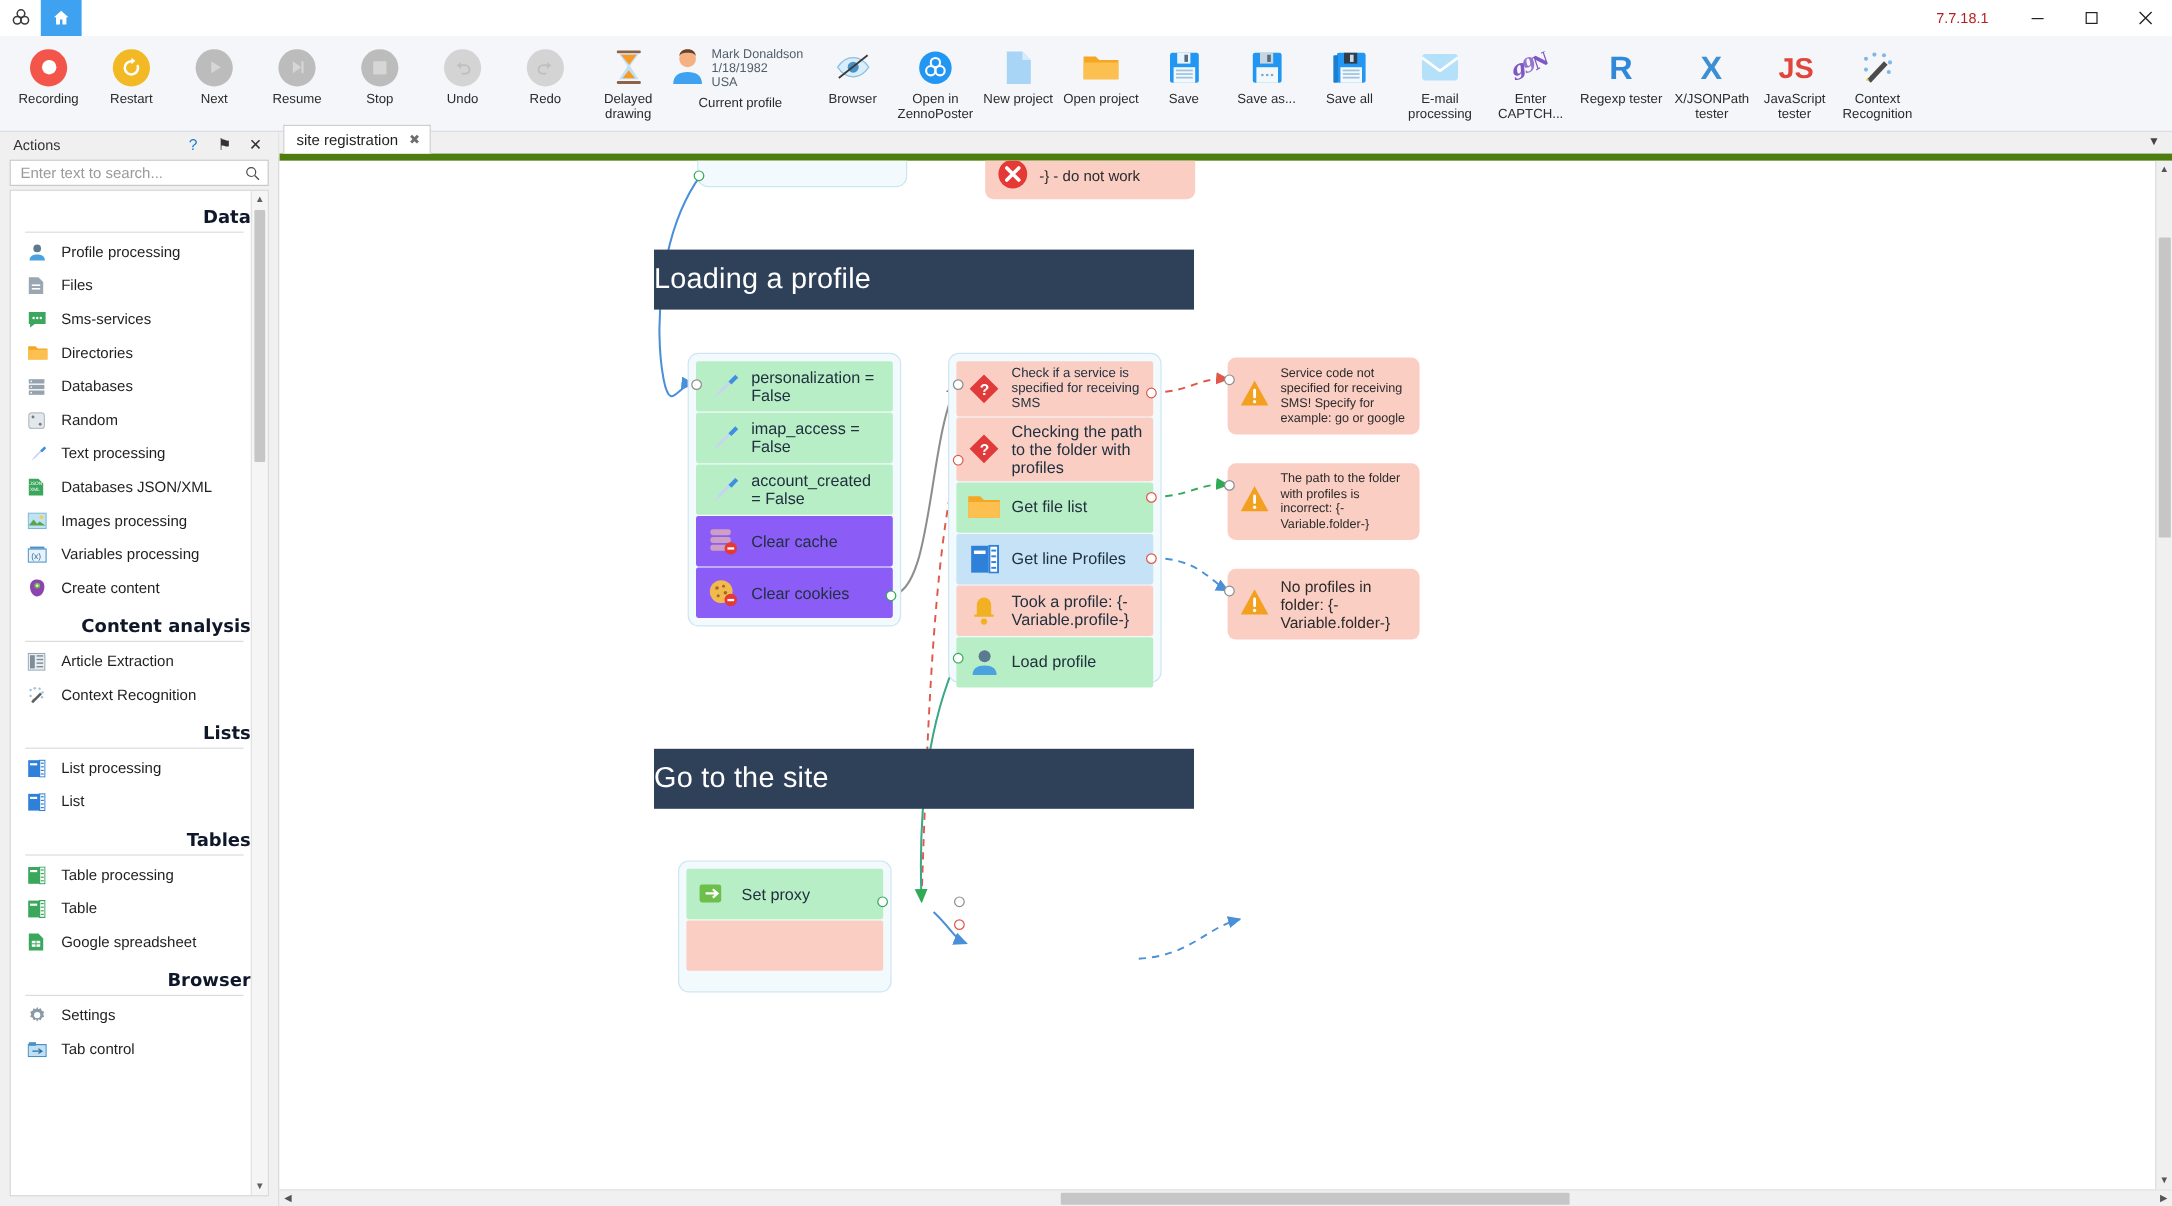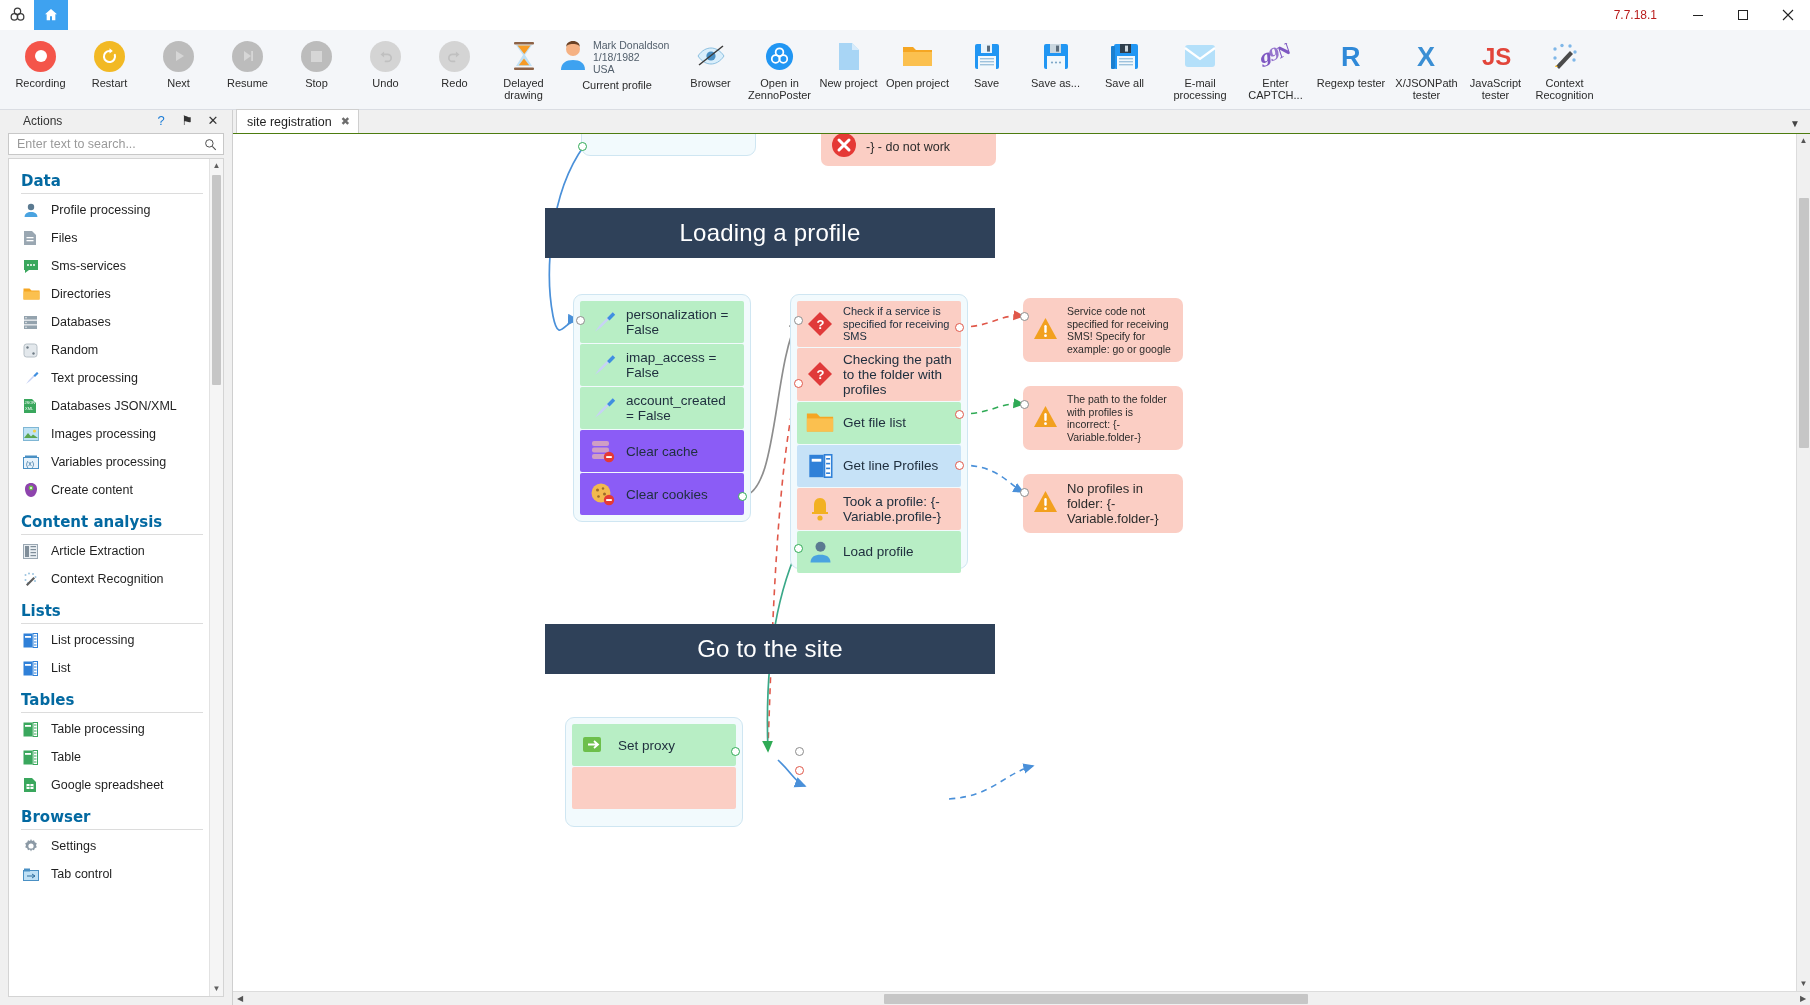--- a/index.html
+++ b/index.html
@@ -61,76 +61,77 @@
   
   .body-area { display:flex; height:895px; }
 
   
   .sidebar {
     width:233px; background:#f0f0f0; display:flex; flex-direction:column;
     border-right:1px solid #cfcfcf;
   }
   .panel-head {
     height:21px; display:flex; align-items:center; padding:0 6px;
-    background:#f0f0f0; font-size:12px; color:#333;margin-left:12px;
+    background:#f0f0f0; font-size:12px; color:#333;
   }
   .panel-head .ttl { flex:1; padding-left:5px; }
   .panel-head .ph-btn { width:26px; text-align:center; color:#1c7cd6; font-size:13px; }
   .panel-head .ph-btn.dark { color:#333; }
   .search-wrap {
     margin:2px 8px 0 8px; height:22px; background:#fff; border:1px solid #c8c8c8;
     display:flex; align-items:center; padding:0 6px;
   }
   .search-wrap input {
     border:none; outline:none; flex:1; font-size:12.5px; color:#333;
     font-family:"Liberation Sans", sans-serif; background:transparent;
   }
   .search-wrap input::placeholder { color:#9a9a9a; }
   .sb-scroll-host { flex:1; display:flex; overflow:hidden; background:#fff; margin:3px 8px 8px 8px; border:1px solid #d4d4d4; }
   .sb-list { flex:1; overflow:hidden; padding:4px 0 0 0; }
   .grp-title {
-    font-size:15px; font-weight:bold; color:#0369a1; padding:9px 0 3px 12px;
+    font-size:15px; font-weight:bold; color:#0f172a; padding:9px 0 3px 12px;
     font-family:"DejaVu Sans", sans-serif;
+    text-align:right;
   }
   .grp-rule { height:1px; background:#dcdcdc; margin:0 6px 2px 12px; }
   .sb-item {
     height:28px; display:flex; align-items:center; padding-left:14px;
     font-size:12.5px; color:#1f1f1f; cursor:default;
   }
   .sb-item .si { width:22px; height:18px; display:flex; align-items:center; }
   .sb-item .sl { margin-left:6px; }
   .sb-scrollbar {
     width:14px; background:#f5f5f5; border-left:1px solid #e2e2e2;
     display:flex; flex-direction:column; align-items:center;
   }
   .sb-arrow { font-size:8px; color:#606060; height:14px; line-height:14px; }
   .sb-thumb { width:9px; background:#c6c6c6; border-radius:1px; }
 
   
   .canvas-col { flex:1; display:flex; flex-direction:column; background:#fff; }
   .tabstrip {
     height:24px; background:#f0f0f0; display:flex; align-items:flex-end;
-    border-bottom:1px solid #4d7c0f; position:relative;
+    border-bottom:6px solid #4d7c0f; position:relative;
   }
   .tab {
     height:24px; background:#ffffff; border:1px solid #cfcfcf; border-bottom:none;
     display:flex; align-items:center; padding:0 8px 0 10px; font-size:12.5px;
     color:#1f1f1f; margin-left:3px;
   }
   .tab .x { margin-left:9px; color:#6d6d6d; font-size:11px; }
   .tabstrip .drop { position:absolute; right:10px; bottom:4px; font-size:10px; color:#444; }
 
   .canvas {
     flex:1; position:relative; background:#ffffff; overflow:hidden;
   }
   .canvas-inner { position:absolute; inset:0; }
 
   .band {
     position:absolute; background:#2f4159; color:#ffffff;
-    display:flex; align-items:center; justify-content:center;
+    display:flex; align-items:center; 
     font-size:24px; letter-spacing:0.2px;
   }
 
   .grp-box {
     position:absolute; background:#f2fafd; border:1px solid #cfe6f2;
     border-radius:9px; padding:6px;
   }
   .node {
     display:flex; align-items:center; min-height:42px; padding:4px 8px;
     margin-bottom:1px; border-radius:2px;

